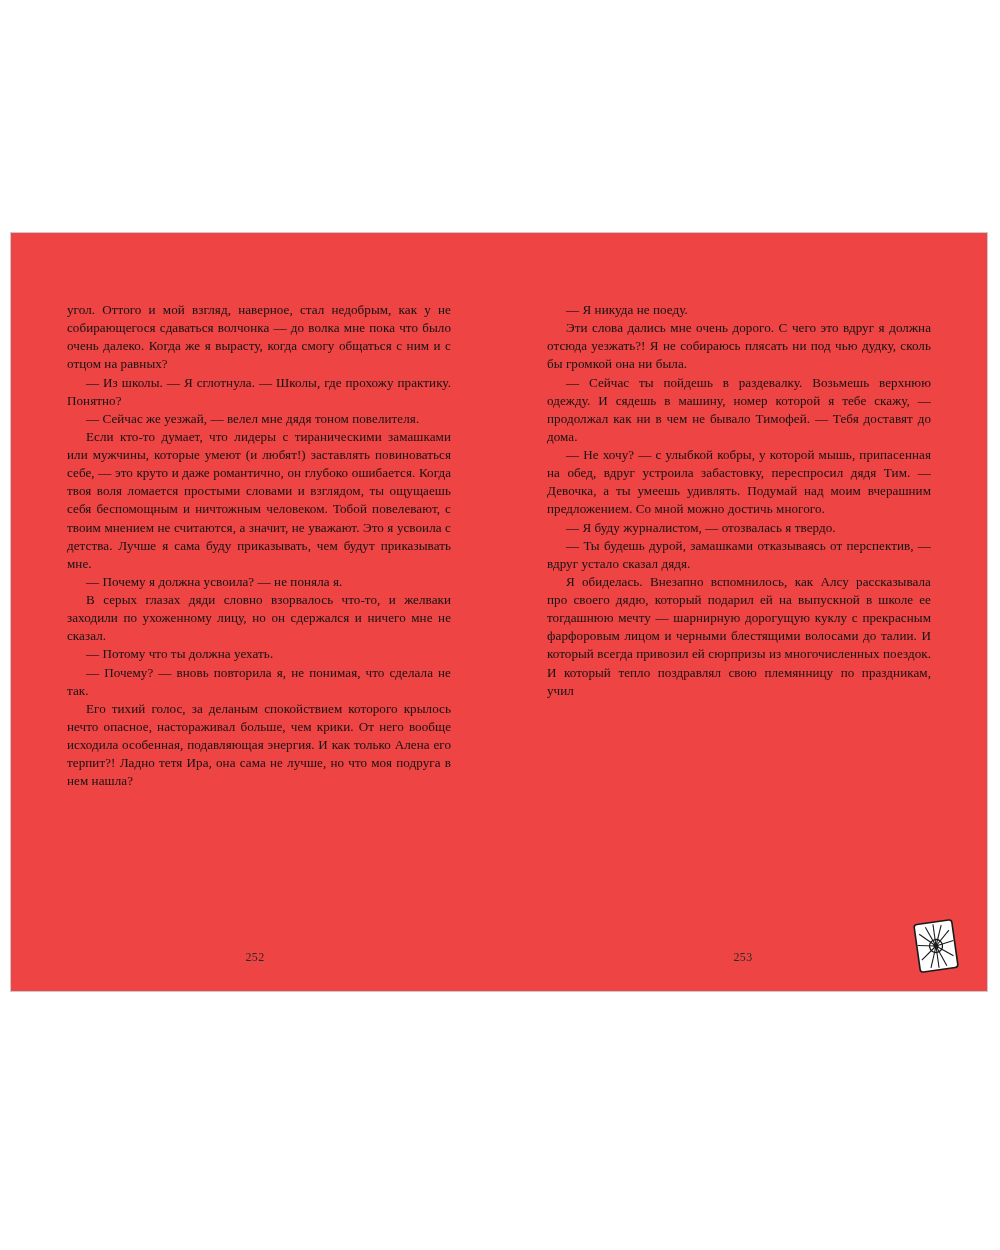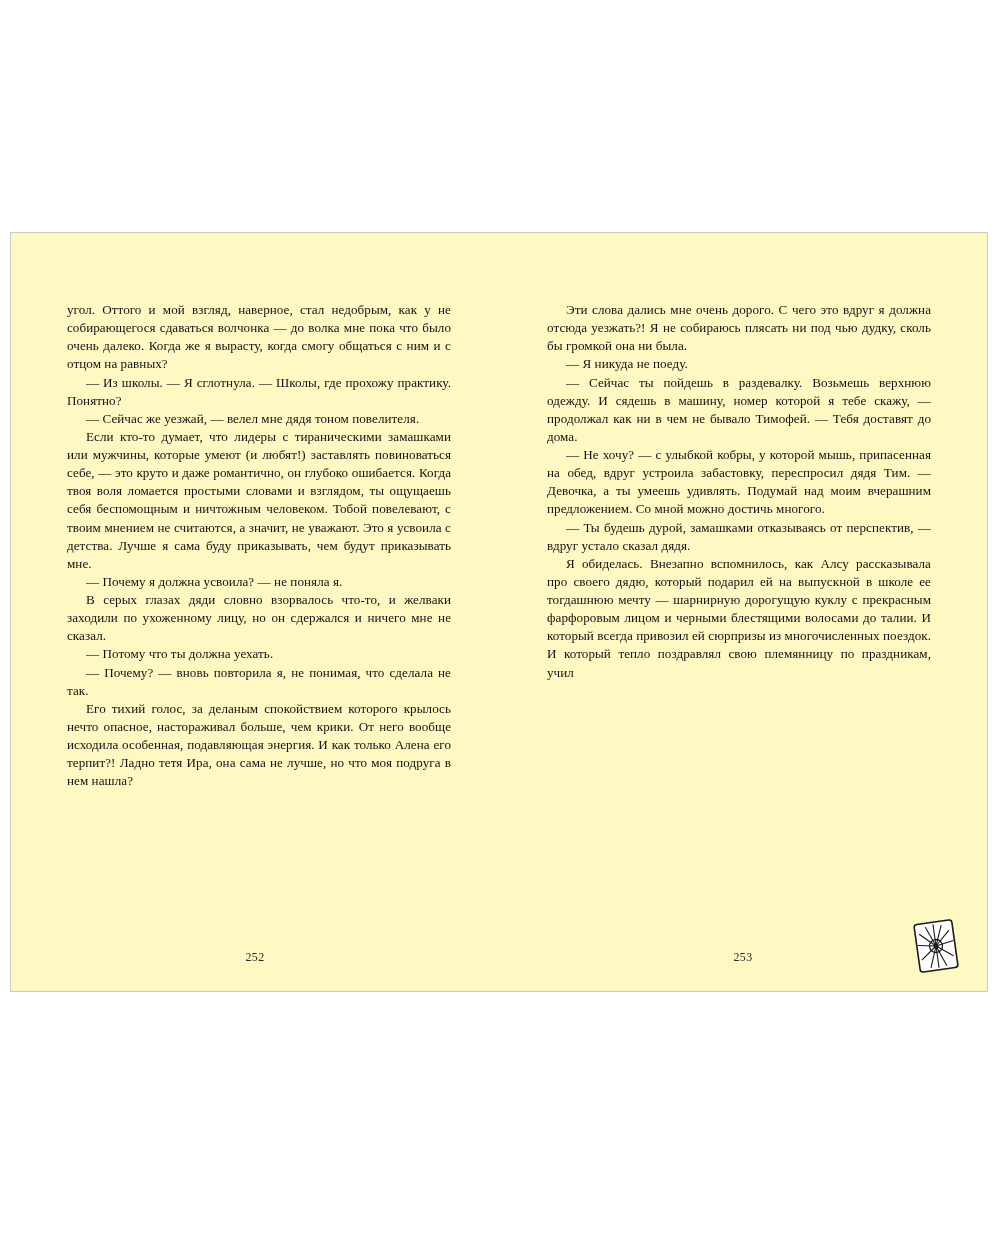--- a/index.html
+++ b/index.html
@@ -12,21 +12,21 @@
     height: 1250px;
     font-family: "Liberation Serif", serif;
     color: #1a1a1a;
   }
   .page-wrap {
     position: absolute;
     left: 10px;
     top: 232px;
     width: 978px;
     height: 760px;
-    background: #fef9c3;
+    background: #ef4444;
     border: 1px solid #c9c9c9;
     box-sizing: border-box;
   }
   .spread {
     position: absolute;
     left: 0;
     top: 0;
     width: 100%;
     height: 100%;
     display: flex;
@@ -104,24 +104,25 @@
         <p>В серых глазах дяди словно взорвалось что-то, и желваки заходили по ухоженному лицу, но он сдержался и ничего мне не сказал.</p>
         <p>— Потому что ты должна уехать.</p>
         <p>— Почему? — вновь повторила я, не понимая, что сделала не так.</p>
         <p>Его тихий голос, за деланым спокойствием которого крылось нечто опасное, настораживал больше, чем крики. От него вообще исходила особенная, подавляющая энергия. И как только Алена его терпит?! Ладно тетя Ира, она сама не лучше, но что моя подруга в нем нашла?</p>
       </div>
       <div class="folio">252</div>
     </div>
 
     <div class="page page-right">
       <div class="textcol">
+        <p>— Я никуда не поеду.</p>
         <p>Эти слова дались мне очень дорого. С чего это вдруг я должна отсюда уезжать?! Я не собираюсь плясать ни под чью дудку, сколь бы громкой она ни была.</p>
-        <p>— Я никуда не поеду.</p>
         <p>— Сейчас ты пойдешь в раздевалку. Возьмешь верхнюю одежду. И сядешь в машину, номер которой я тебе скажу, — продолжал как ни в чем не бывало Тимофей. — Тебя доставят до дома.</p>
         <p>— Не хочу? — с улыбкой кобры, у которой мышь, припасенная на обед, вдруг устроила забастовку, переспросил дядя Тим. — Девочка, а ты умеешь удивлять. Подумай над моим вчерашним предложением. Со мной можно достичь многого.</p>
+        <p>— Я буду журналистом, — отозвалась я твердо.</p>
         <p>— Ты будешь дурой, замашками отказываясь от перспектив, — вдруг устало сказал дядя.</p>
         <p>Я обиделась. Внезапно вспомнилось, как Алсу рассказывала про своего дядю, который подарил ей на выпускной в школе ее тогдашнюю мечту — шарнирную дорогущую куклу с прекрасным фарфоровым лицом и черными блестящими волосами до талии. И который всегда привозил ей сюрпризы из многочисленных поездок. И который тепло поздравлял свою племянницу по праздникам, учил</p>
       </div>
       <div class="folio">253</div>
 
       <div class="ornament">
         <svg viewBox="0 0 46 54" width="46" height="54" aria-hidden="true">
           <g transform="rotate(-8 23 27)">
             <rect x="4" y="3" width="38" height="48" rx="3" ry="3" fill="#ffffff" stroke="#1a1a1a" stroke-width="1.6"></rect>
             <g stroke="#1a1a1a" stroke-width="1.1" fill="none">

